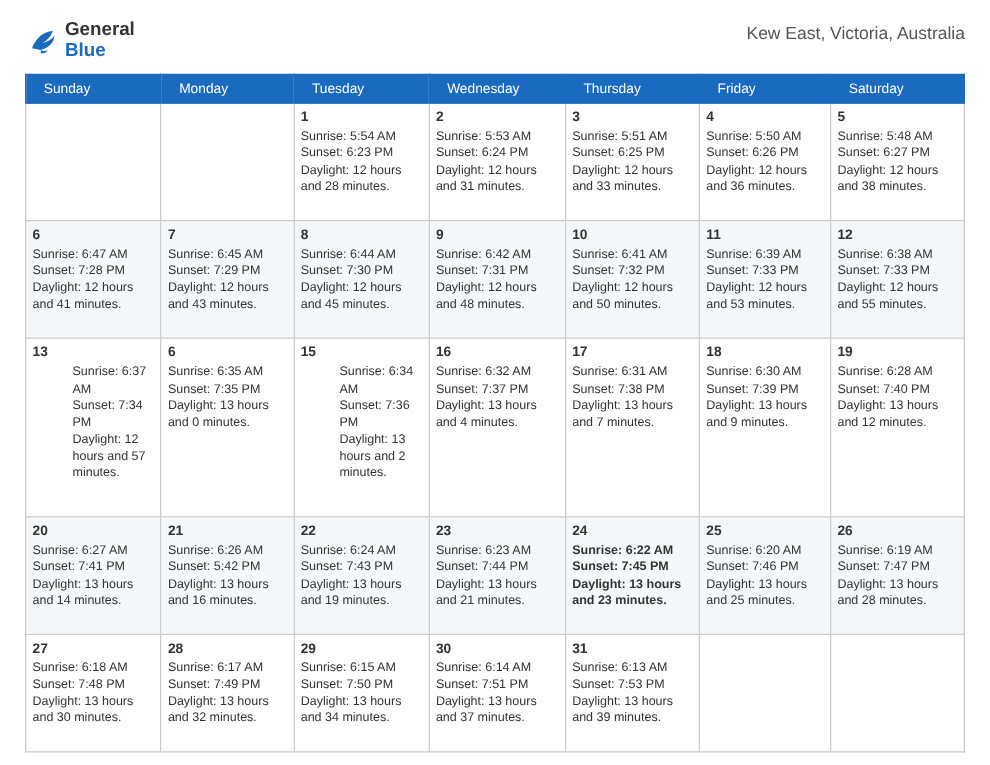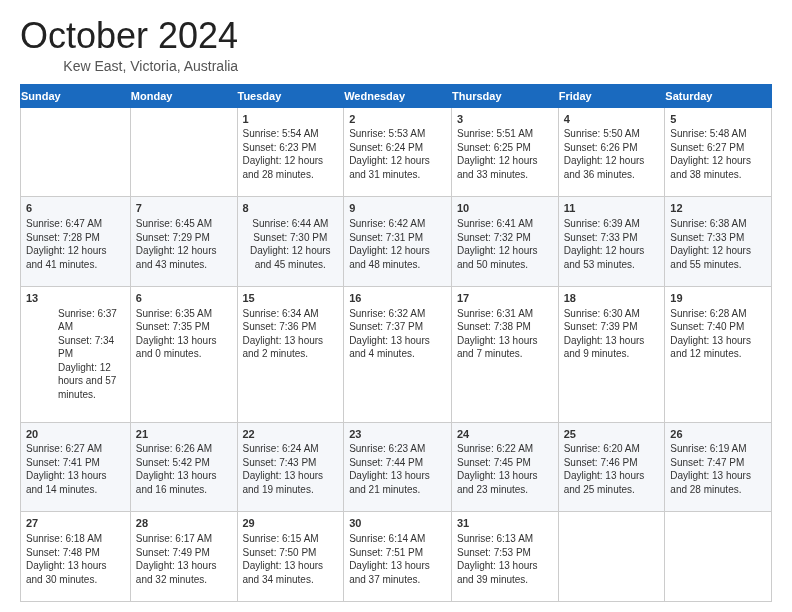--- a/index.html
+++ b/index.html
@@ -54,23 +54,23 @@
     .calendar {
       flex: 1;
       border-collapse: collapse;
       width: 100%;
       font-size: 10px;
     }
     .calendar th {
       background-color: #1a6abf;
       color: #fff;
       text-align: left;
-      padding: 5px 0;
+      padding: 5px 14px;
       font-size: 11px;
-      font-weight: bold;
+      font-weight: normal;
       border: 1px solid #1a6abf;
     }
     .calendar td {
       vertical-align: top;
       padding: 4px 5px;
       border: 1px solid #ccc;
       width: 113px;
       min-height: 70px;
       background: #fff;
       line-height: 1.35;
@@ -95,22 +95,31 @@
     table {
       border-collapse: collapse;
       width: 100%;
     }
   </style>
 </head>
 <body>
 
 <div class="page">
   <div class="header">
+    <div class="logo">
+      <svg class="logo-bird" viewBox="0 0 40 40" xmlns="http://www.w3.org/2000/svg">
+        <path d="M8 28 Q15 10 32 8 Q28 18 20 22 Q28 20 34 14 Q32 26 18 30 Z" fill="#1a6abf"></path>
+        <path d="M18 30 Q22 32 26 30 Q24 34 18 34 Z" fill="#1a6abf"></path>
+      </svg>
+      <div class="logo-text">
+        <div style="color:#333; font-size:15px; font-weight:bold; line-height:1.1;">General</div>
+        <div style="color:#1a6abf; font-size:15px; font-weight:bold; line-height:1.1;">Blue</div>
+      </div>
+    </div>
     <div class="title-block">
-      <div class="month-year">October 2024</div>
       <div class="location">Kew East, Victoria, Australia</div>
     </div>
   </div>
 
   <table class="calendar">
     <thead>
       <tr>
         <th>Sunday</th>
         <th>Monday</th>
         <th>Tuesday</th>
@@ -163,21 +172,21 @@
 Daylight: 12 hours and 41 minutes.</div>
           </td>
           <td>
             <span class="day-num">7</span>
             <div class="day-info" style="white-space: pre-line;">Sunrise: 6:45 AM
 Sunset: 7:29 PM
 Daylight: 12 hours and 43 minutes.</div>
           </td>
           <td>
             <span class="day-num">8</span>
-            <div class="day-info" style="white-space: pre-line; text-align: center;">Sunrise: 6:44 AM
+            <div class="day-info" style="white-space: pre-line;">Sunrise: 6:44 AM
 Sunset: 7:30 PM
 Daylight: 12 hours and 45 minutes.</div>
           </td>
           <td>
             <span class="day-num">9</span>
             <div class="day-info" style="white-space: pre-line;">Sunrise: 6:42 AM
 Sunset: 7:31 PM
 Daylight: 12 hours and 48 minutes.</div>
           </td>
           <td>
@@ -207,21 +216,21 @@
 Daylight: 12 hours and 57 minutes.</div>
           </td>
           <td>
             <span class="day-num">6</span>
             <div class="day-info" style="white-space: pre-line;">Sunrise: 6:35 AM
 Sunset: 7:35 PM
 Daylight: 13 hours and 0 minutes.</div>
           </td>
           <td>
             <span class="day-num">15</span>
-            <div class="day-info" style="white-space: pre-line;">Sunrise: 6:34 AM
+            <div class="day-info" style="white-space: pre-line; margin-left: 31px;">Sunrise: 6:34 AM
 Sunset: 7:36 PM
 Daylight: 13 hours and 2 minutes.</div>
           </td>
           <td>
             <span class="day-num">16</span>
             <div class="day-info" style="white-space: pre-line;">Sunrise: 6:32 AM
 Sunset: 7:37 PM
 Daylight: 13 hours and 4 minutes.</div>
           </td>
           <td>
@@ -263,21 +272,21 @@
 Daylight: 13 hours and 19 minutes.</div>
           </td>
           <td>
             <span class="day-num">23</span>
             <div class="day-info" style="white-space: pre-line;">Sunrise: 6:23 AM
 Sunset: 7:44 PM
 Daylight: 13 hours and 21 minutes.</div>
           </td>
           <td>
             <span class="day-num">24</span>
-            <div class="day-info" style="white-space: pre-line;">Sunrise: 6:22 AM
+            <div class="day-info" style="white-space: pre-line; font-weight: bold;">Sunrise: 6:22 AM
 Sunset: 7:45 PM
 Daylight: 13 hours and 23 minutes.</div>
           </td>
           <td>
             <span class="day-num">25</span>
             <div class="day-info" style="white-space: pre-line;">Sunrise: 6:20 AM
 Sunset: 7:46 PM
 Daylight: 13 hours and 25 minutes.</div>
           </td>
           <td>

